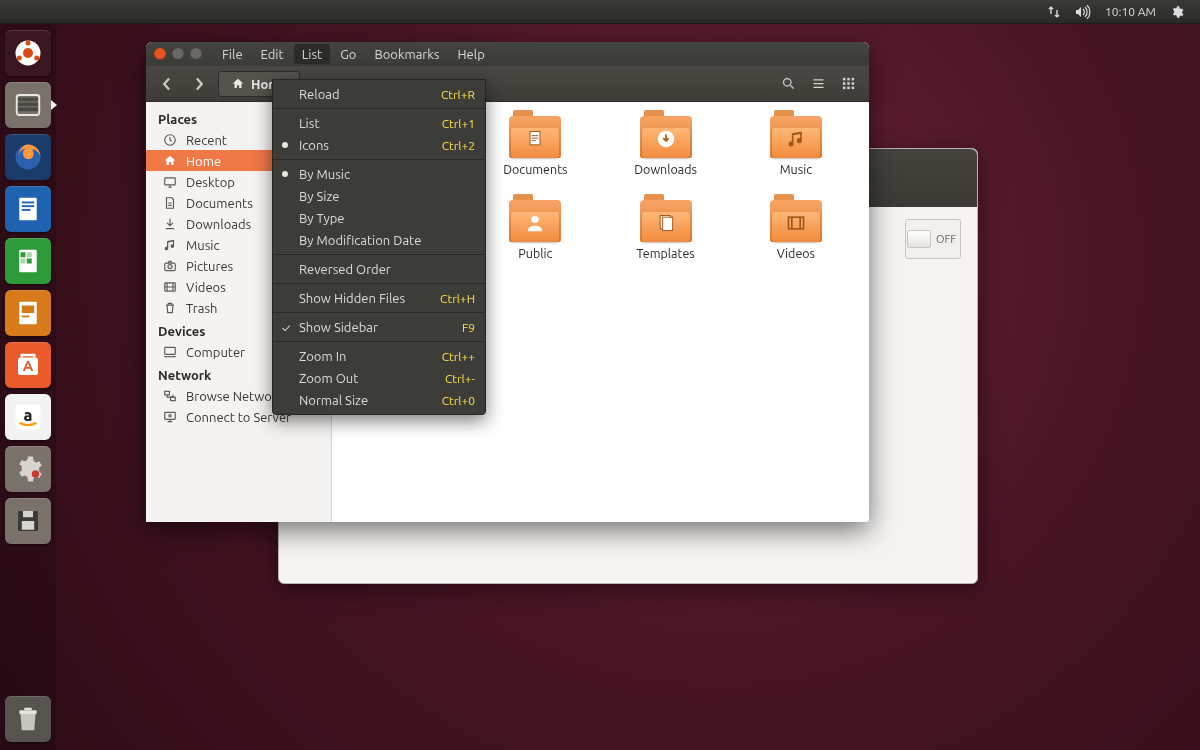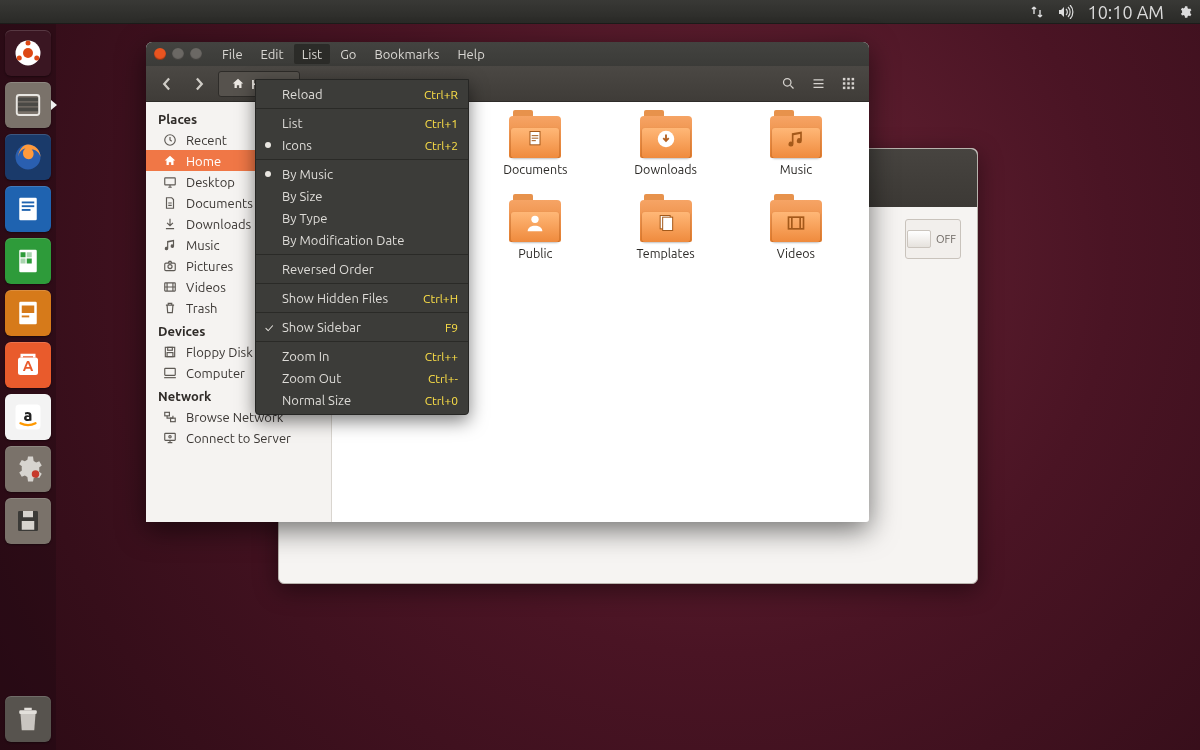--- a/index.html
+++ b/index.html
@@ -7,21 +7,21 @@
     width: 1200px; height: 750px; overflow: hidden; position: relative;
     background: radial-gradient(circle at 60% 35%, #6a2436 0%, #4a1424 45%, #2c0b15 100%);
     color: #dcdcdc;
   }
 
   
   .panel {
     position: absolute; top:0; left:0; right:0; height: 24px;
     background: linear-gradient(#393936,#2a2a27);
     display:flex; justify-content:flex-end; align-items:center;
-    font-size:18px; color:#dcdcdc; padding-right:8px; gap:14px;
+    font-size:12px; color:#dcdcdc; padding-right:16px; gap:14px;
     border-bottom:1px solid #1c1c1a;
   }
   .panel .ind { display:inline-flex; align-items:center; }
   .cog-icon, .net-icon, .vol-icon { display:inline-block; }
 
   
   .launcher {
     position:absolute; top:24px; left:0; width:56px; bottom:0;
     background: rgba(30,10,18,0.35);
     display:flex; flex-direction:column; align-items:center; padding-top:6px; gap:6px;
@@ -102,21 +102,21 @@
   .folder-back{position:absolute;inset:0;border-radius:4px 4px 2px 2px;
     background:linear-gradient(#f6a465,#e57e2e);}
   .folder-tab{position:absolute;top:-6px;left:4px;width:20px;height:8px;border-radius:2px 2px 0 0;
     background:#e7924c;}
   .folder-front{position:absolute;left:2px;right:2px;bottom:0;height:30px;border-radius:3px;
     background:linear-gradient(#ffb777,#ef8a3d); box-shadow:0 1px 2px rgba(0,0,0,.25);}
   .folder-emblem{position:absolute;left:50%;top:55%;transform:translate(-50%,-50%);color:#a4591a;}
 
   
   .dropdown {
-    position:absolute; left:255px; top:79px; width:214px;
+    position:absolute; left:272px; top:79px; width:214px;
     background:#3c3c39; border:1px solid #262624; border-radius:0 0 4px 4px;
     box-shadow:0 6px 18px rgba(0,0,0,.5);
     font-size:13px; color:#dedcd8; padding:3px 0;
   }
   .dd-row{display:flex;align-items:center;height:22px;padding:0 10px 0 26px;position:relative;cursor:default;}
   .dd-row .sc{margin-left:auto;color:#fde047;font-size:12px;}
   .dd-row .bullet, .dd-row .check{position:absolute;left:9px;top:50%;transform:translateY(-50%);}
   .dd-row .bullet{width:6px;height:6px;border-radius:50%;background:#e9e6e1;}
   .dd-row .check{font-size:12px;color:#e9e6e1;}
   .dd-sep{height:1px;background:#2a2a27;margin:3px 0;}
@@ -379,30 +379,20 @@
             <svg width="14" height="14" viewBox="0 0 24 24" fill="none" stroke="currentColor" stroke-width="2">
               <path d="M5 7h14M9 7V4h6v3M7 7l1 13h8l1-13"></path>
             </svg>
           </span>
           <span>Trash</span>
         </div>
         <div class="side-head">Devices</div>
         <div class="side-item">
           <span class="ic">
             <svg width="14" height="14" viewBox="0 0 24 24" fill="none" stroke="currentColor" stroke-width="2">
-              <rect x="4" y="4" width="16" height="16"></rect>
-              <rect x="8" y="4" width="8" height="5"></rect>
-              <rect x="7" y="13" width="10" height="7"></rect>
-            </svg>
-          </span>
-          <span>Floppy Disk</span>
-        </div>
-        <div class="side-item">
-          <span class="ic">
-            <svg width="14" height="14" viewBox="0 0 24 24" fill="none" stroke="currentColor" stroke-width="2">
               <rect x="3" y="4" width="18" height="12" rx="1"></rect>
               <path d="M2 20h20"></path>
             </svg>
           </span>
           <span>Computer</span>
         </div>
         <div class="side-head">Network</div>
         <div class="side-item">
           <span class="ic">
             <svg width="14" height="14" viewBox="0 0 24 24" fill="none" stroke="currentColor" stroke-width="2">

